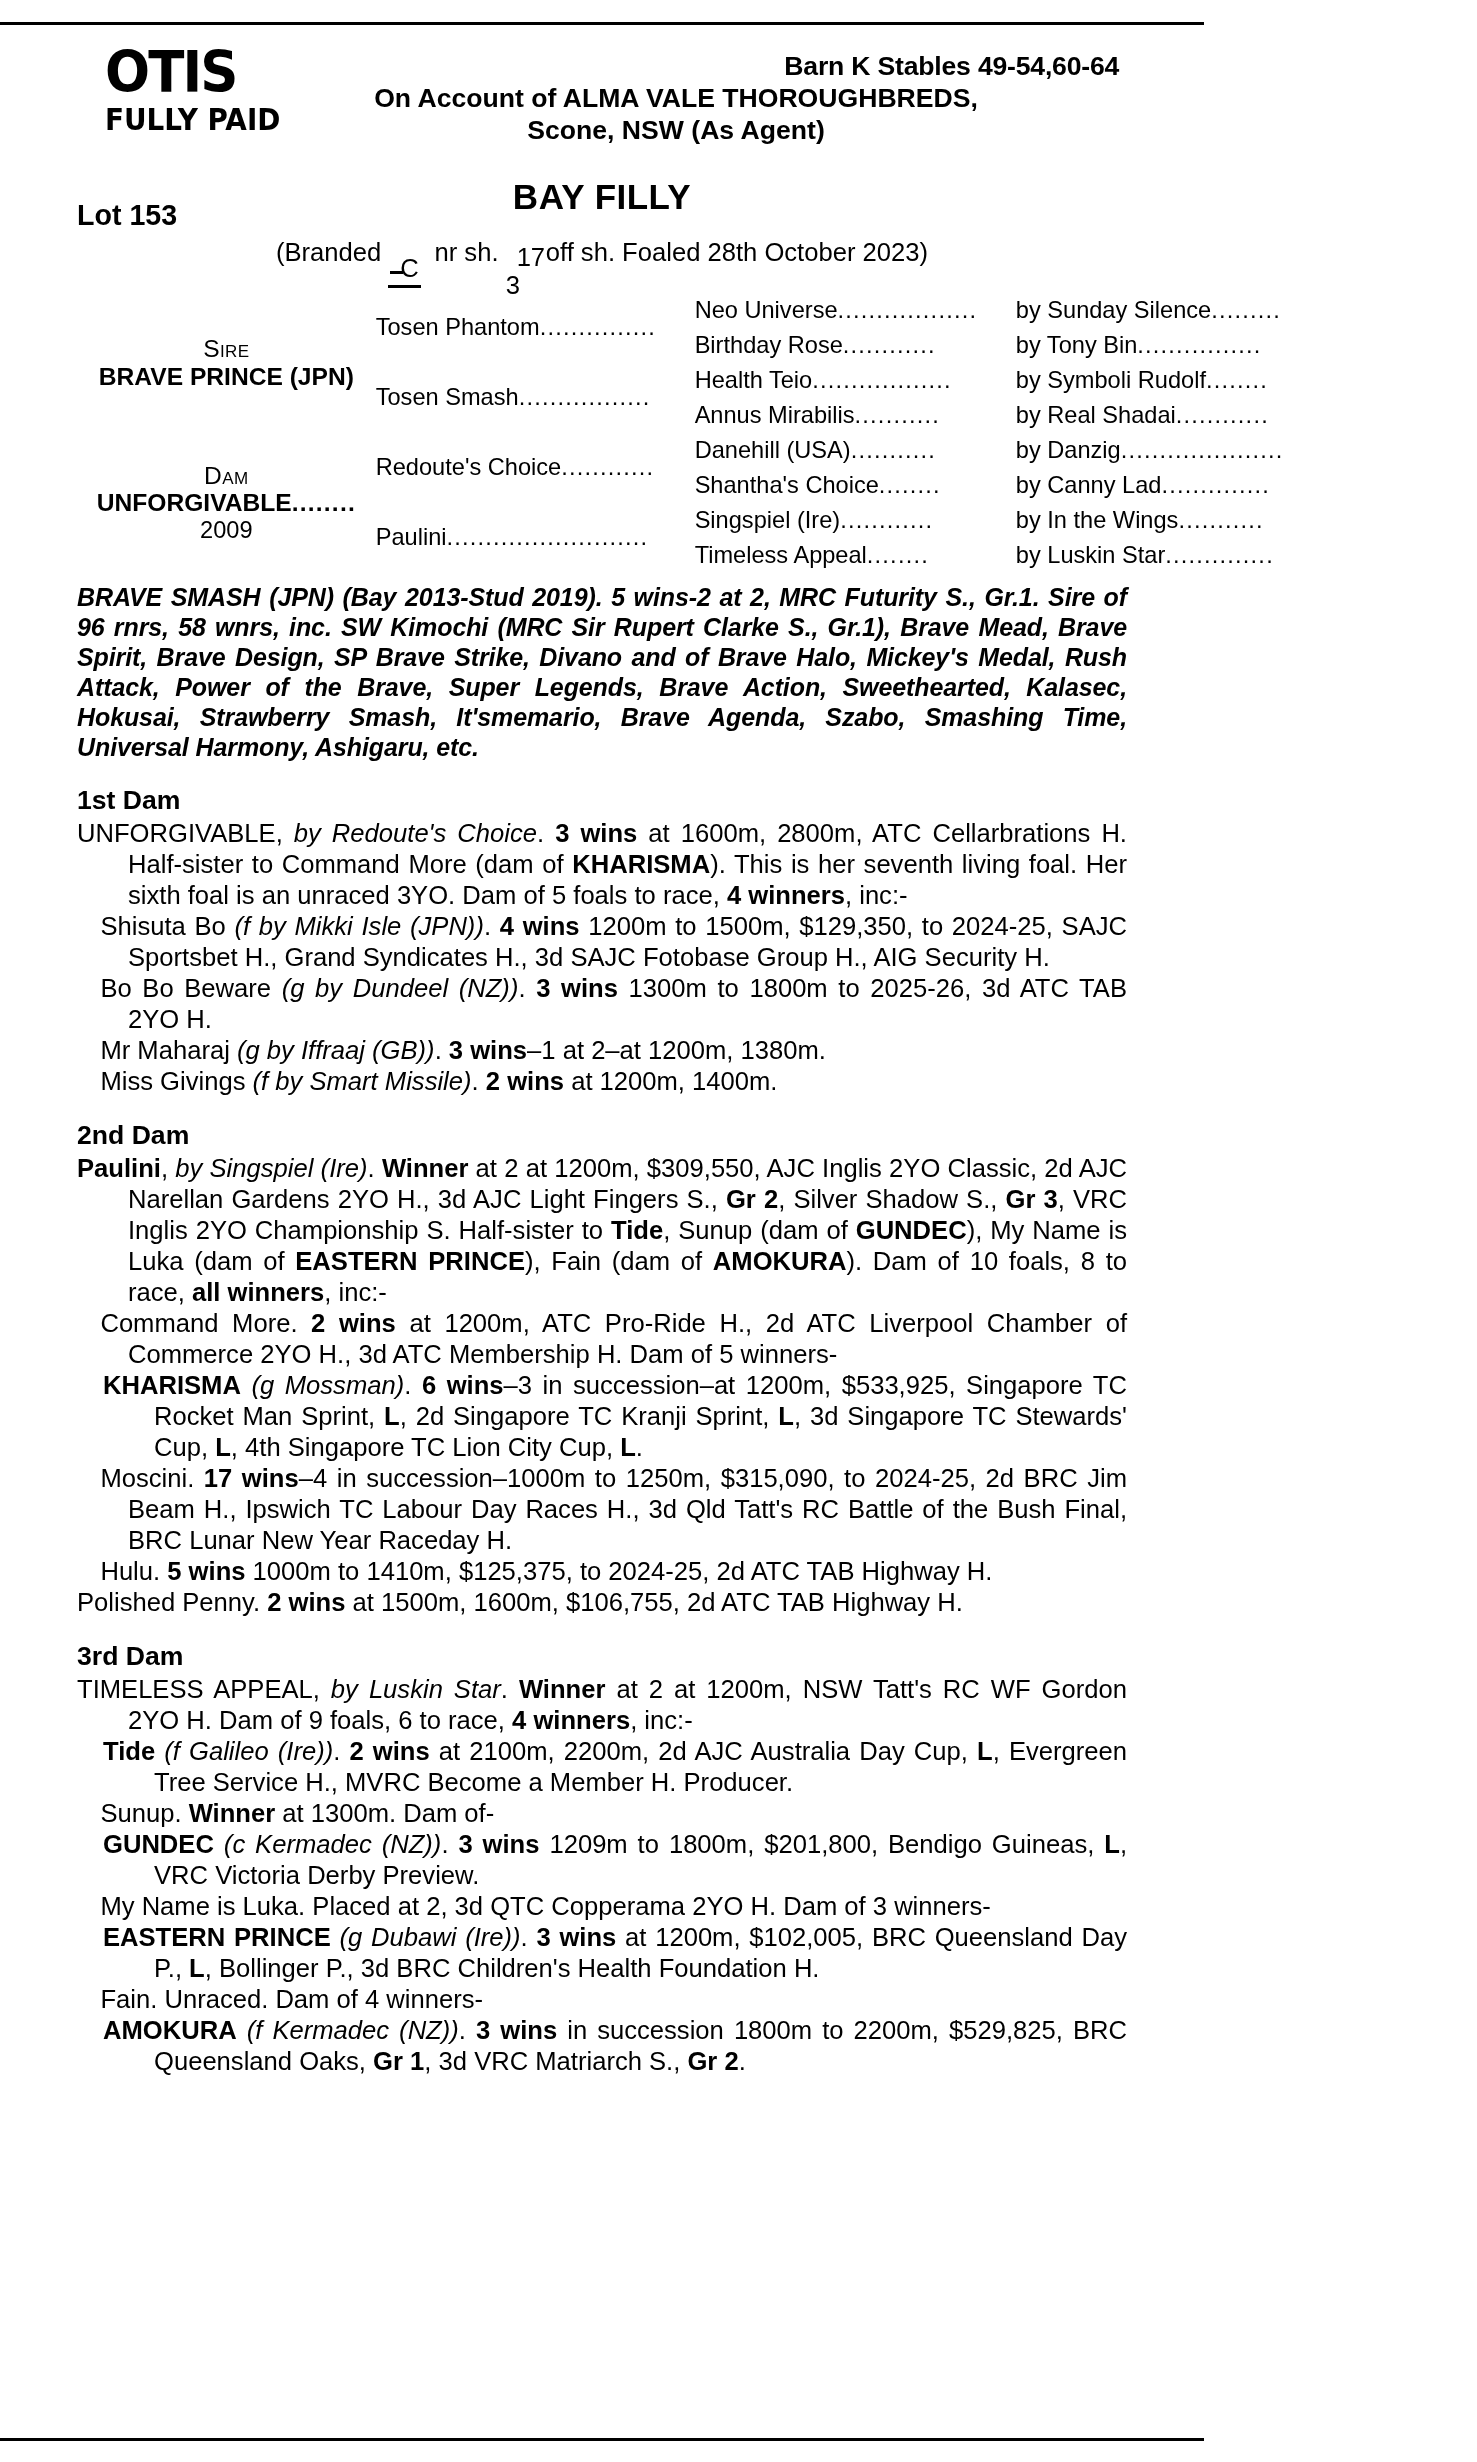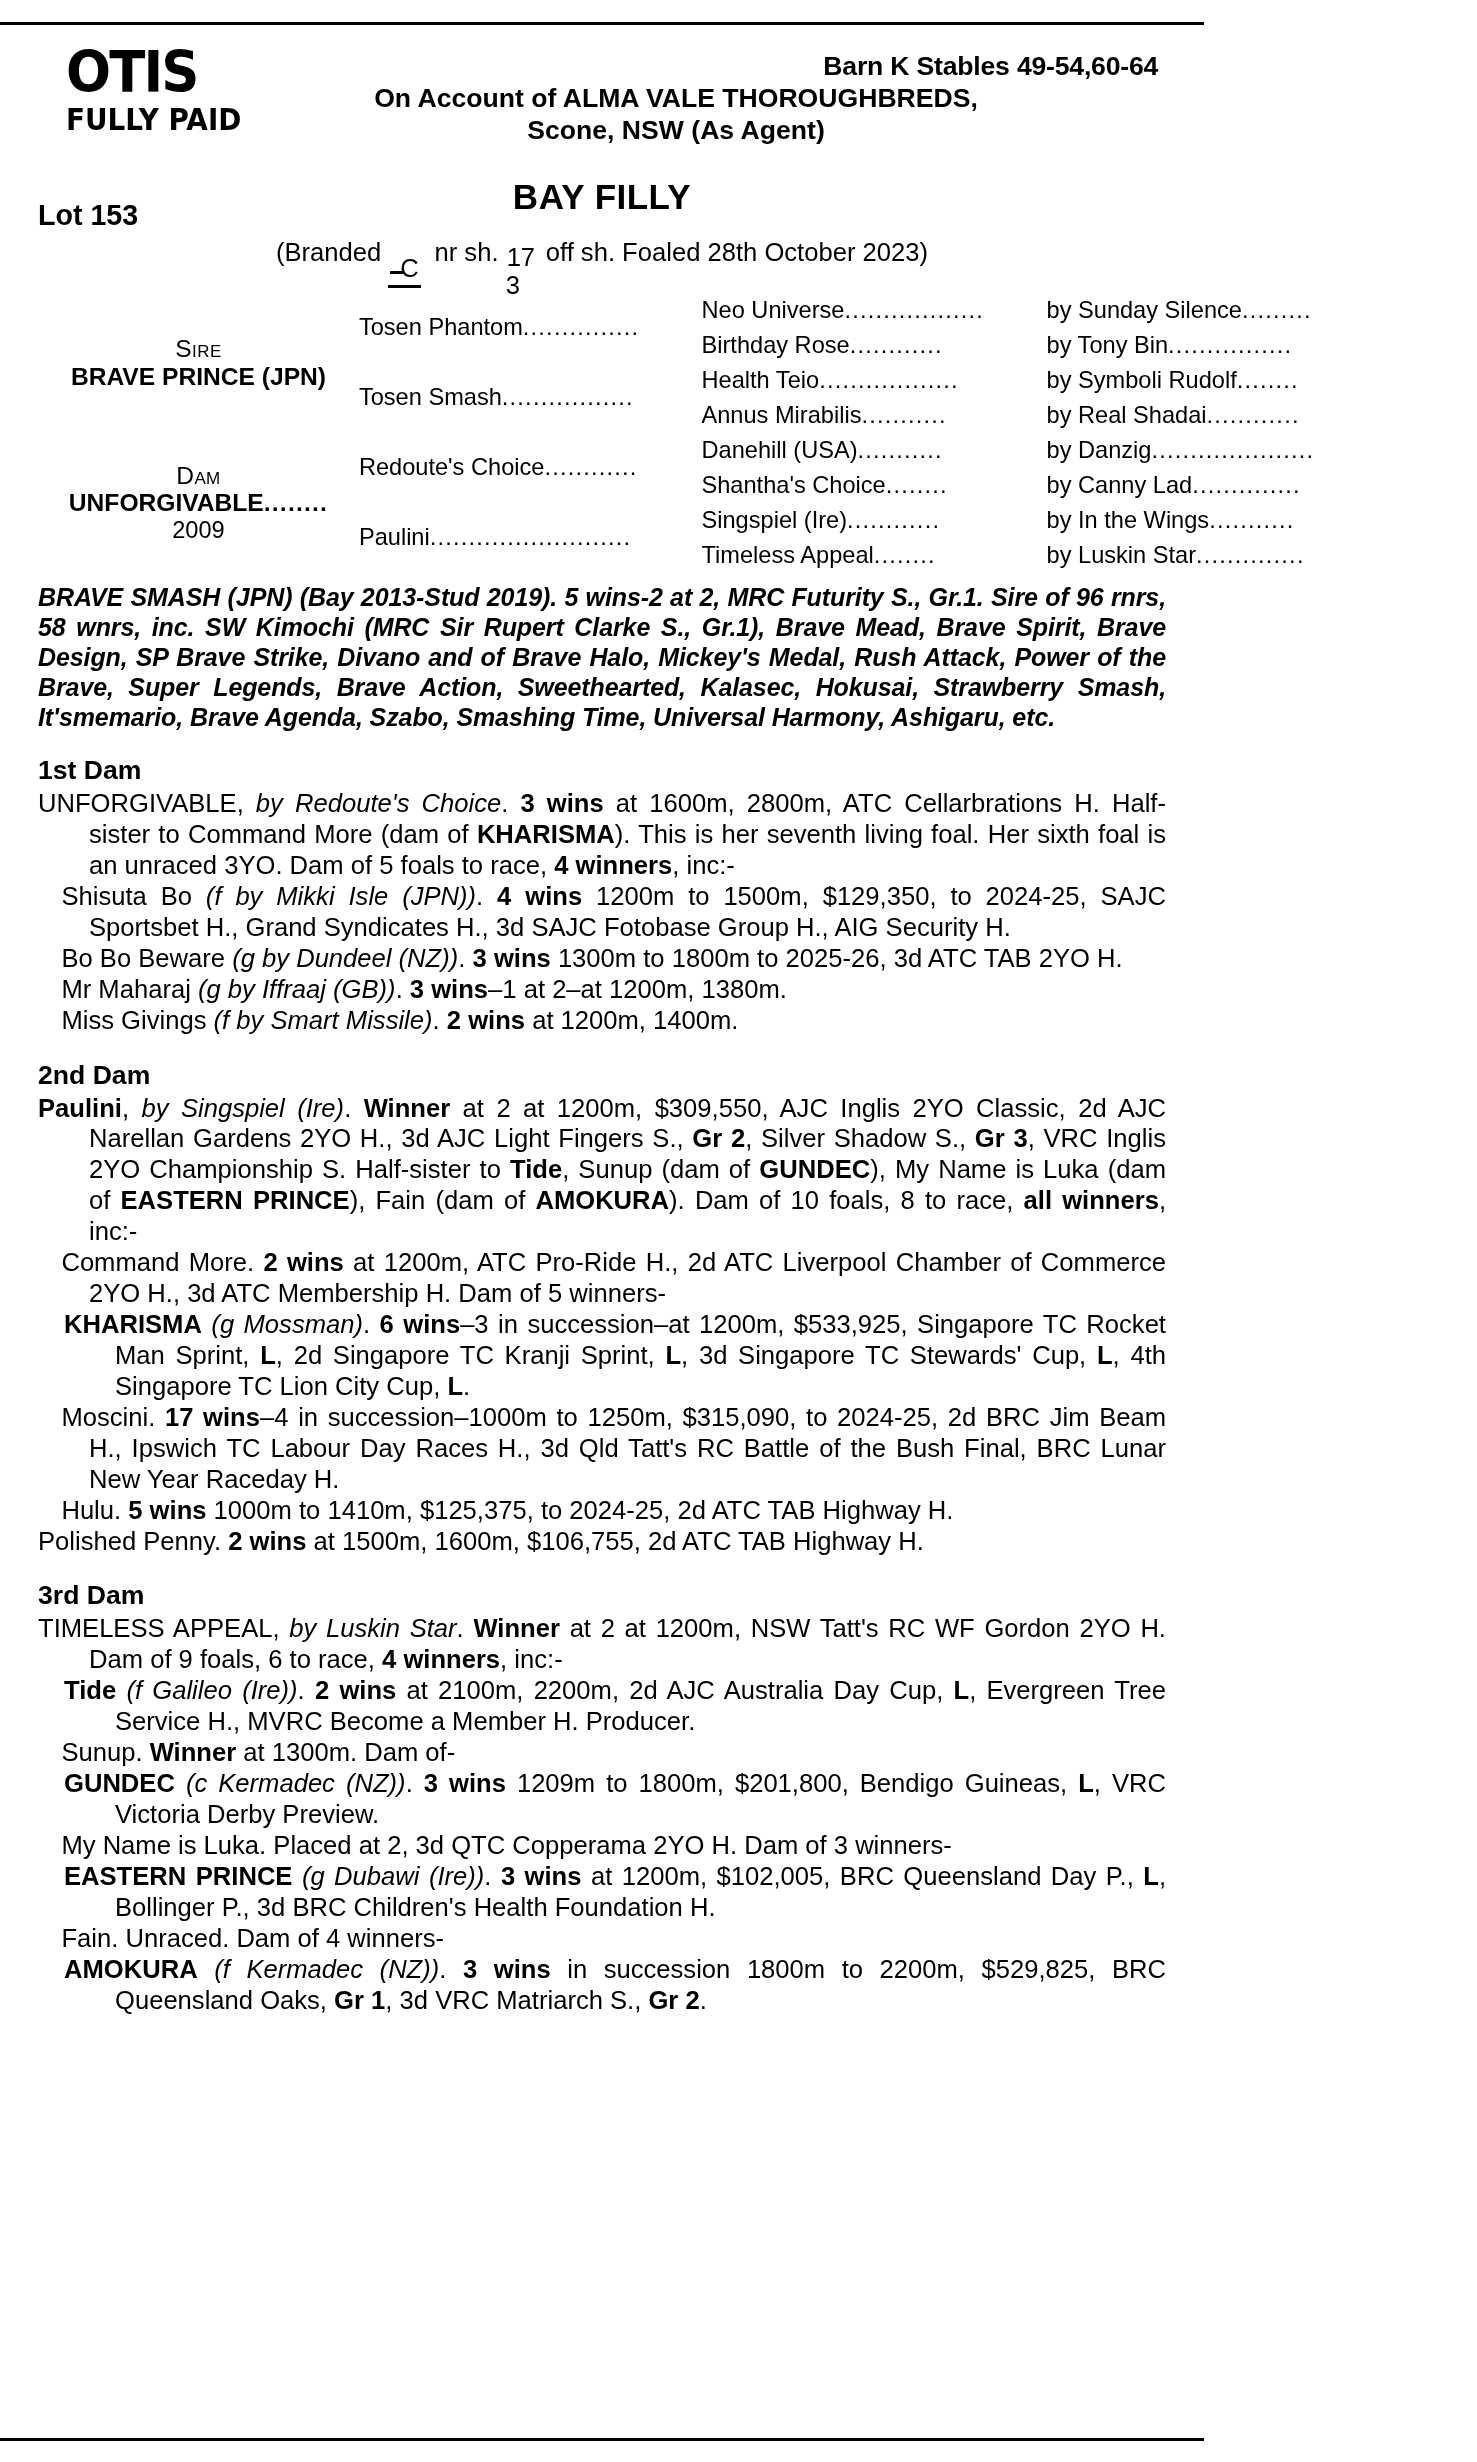--- a/index.html
+++ b/index.html
@@ -13,21 +13,21 @@
     font-family: "Liberation Sans", sans-serif;
     color: #000000;
     position: relative;
     overflow: hidden;
   }
   .page {
     position: relative;
     width: 1204px;
     height: 2463px;
     box-sizing: border-box;
-    padding: 0 38px;
+    padding: 0 77px;
   }
   .rule-top {
     position: absolute;
     left: 0; right: 0; top: 21.7px;
     height: 3px;
     background: #000;
   }
   .rule-bottom {
     position: absolute;
     left: 0; right: 0; bottom: 21.7px;
@@ -129,21 +129,21 @@
     background: #000;
   }
   .frac {
     display: inline-block;
     position: relative;
     width: 33px;
     vertical-align: -3.9px;
   }
   .frac .num {
     position: absolute;
-    left: 1px; top: -21.7px;
+    left: 11px; top: -21.7px;
     font-size: 25.6px;
   }
   .frac .den {
     position: absolute;
     left: 0px; top: 5.9px;
     font-size: 25.6px;
   }
 
   
   .ped {

